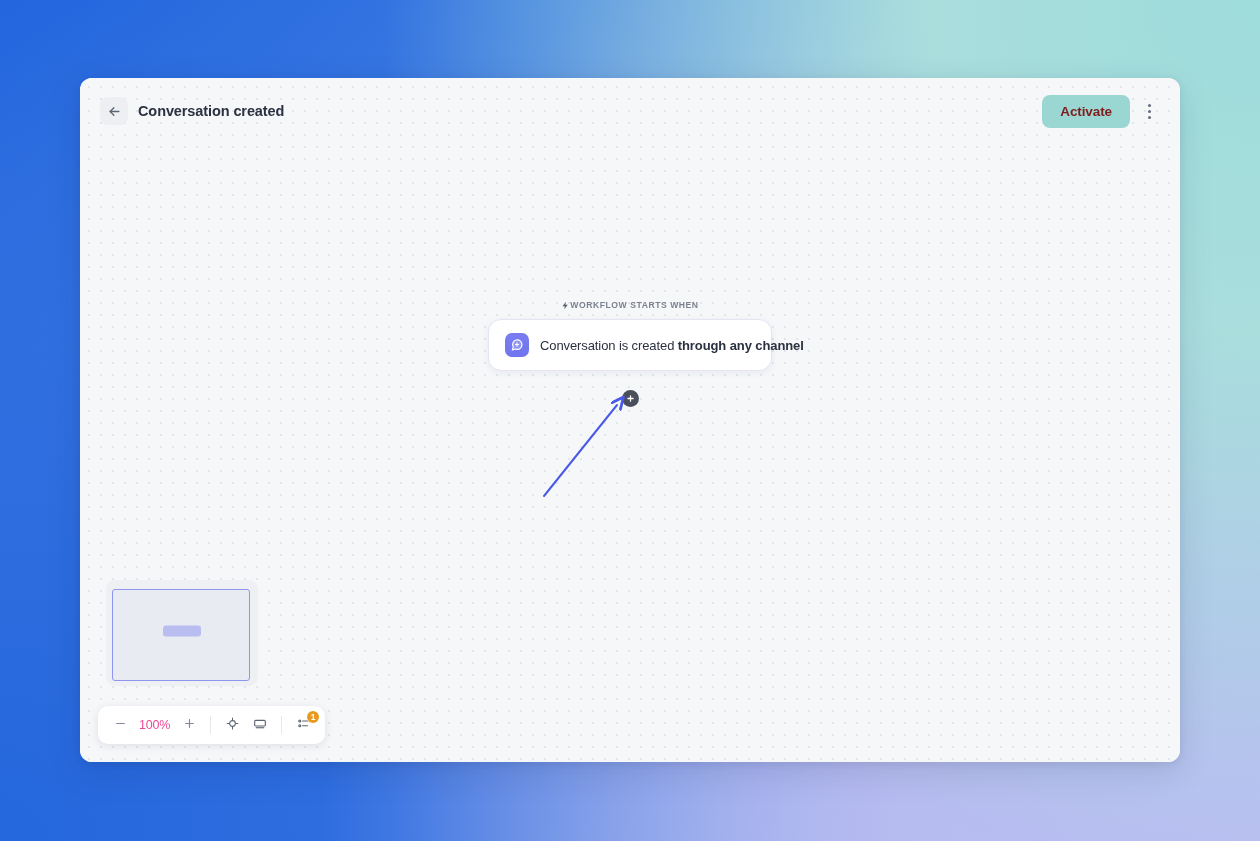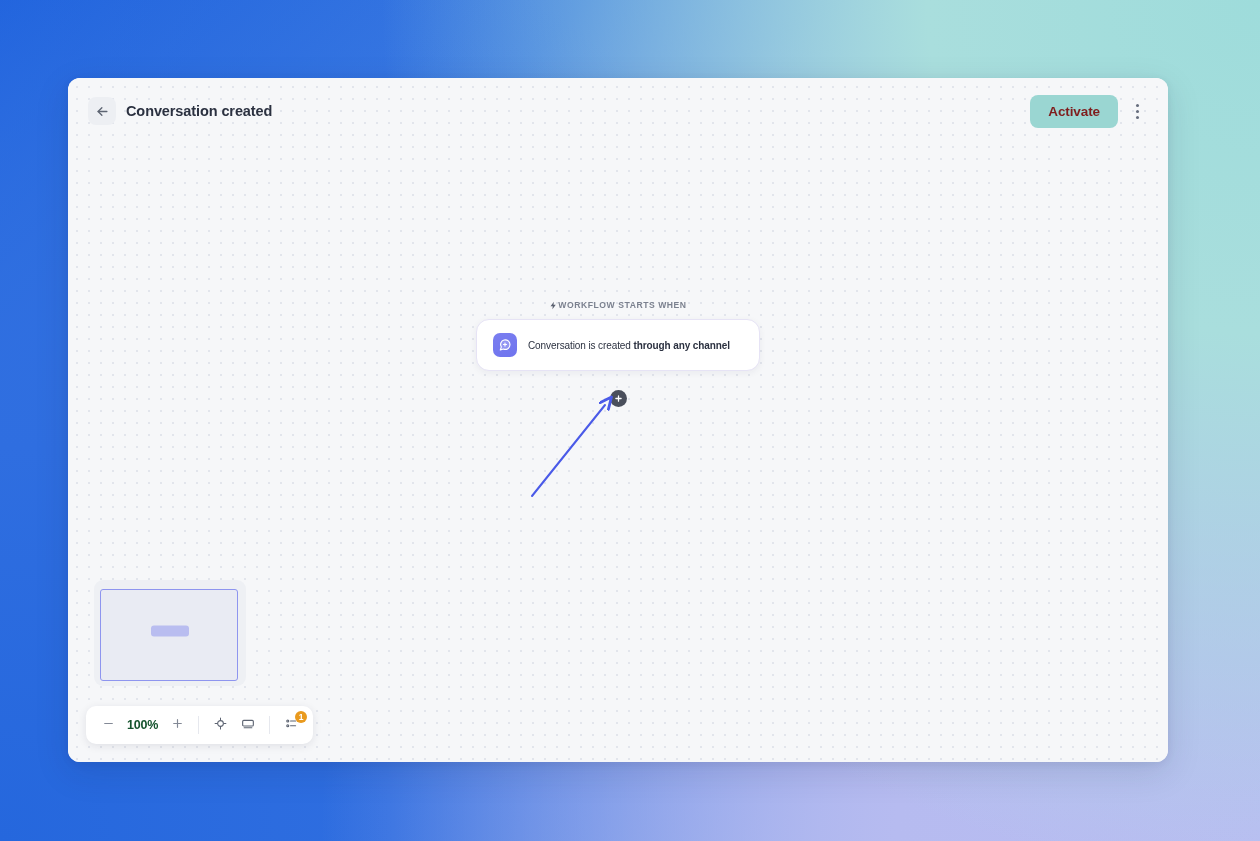--- a/index.html
+++ b/index.html
@@ -19,21 +19,21 @@
     background:
       radial-gradient(circle at 100% 0%,   #9edcdb 0%,  #a9dedd 22%, rgba(169,222,221,0) 58%),
       radial-gradient(circle at 100% 100%, #b9bdf2 0%,  #b6bbf0 24%, rgba(182,187,240,0) 62%),
       radial-gradient(circle at 0% 100%,   #2567dd 0%,  #2f6ee0 26%, rgba(47,110,224,0) 66%),
       linear-gradient(135deg, #1e62dd 0%, #3d7ce2 28%, #8fa7e8 58%, #aebbee 78%, #b9bdf2 100%);
   }
 
   
   #app-window {
     position: absolute;
-    left: 68px;
+    left: 80px;
     top: 78px;
     width: 1100px;
     height: 684px;
     border-radius: 12px;
     background: #f7f8fa;
     overflow: hidden;
     box-shadow: 0 10px 34px rgba(20,30,70,0.13), 0 2px 8px rgba(20,30,70,0.07);
   }
 
   
@@ -151,21 +151,21 @@
 
   .trigger-icon {
     flex: 0 0 auto;
     width: 24px; height: 24px;
     border-radius: 7px;
     background: linear-gradient(160deg,#7a7ef0 0%,#6f74ee 100%);
     display: flex; align-items: center; justify-content: center;
   }
 
   #trigger-text {
-    font-size: 10px;
+    font-size: 13px;
     color: #2b3140;
     letter-spacing: -0.1px;
     white-space: nowrap;
   }
   #trigger-text b { font-weight: 700; }
 
   #add-step-button {
     margin-top: 19px;
     width: 17px; height: 17px;
     border-radius: 50%;
@@ -240,22 +240,22 @@
     cursor: pointer;
     color: #5d6472;
     font-family: inherit;
     font-size: 16px;
     line-height: 1;
     border-radius: 5px;
     position: relative;
   }
   #zoom-level {
     font-size: 12.5px;
-    font-weight: 700;
-    color: #14532d;
+    font-weight: 400;
+    color: #ec4899;
     padding: 0 4px;
     letter-spacing: -0.2px;
     min-width: 38px;
     text-align: center;
   }
   .tb-divider {
     width: 1px;
     height: 18px;
     background: #e6e8ee;
     margin: 0 6px;

